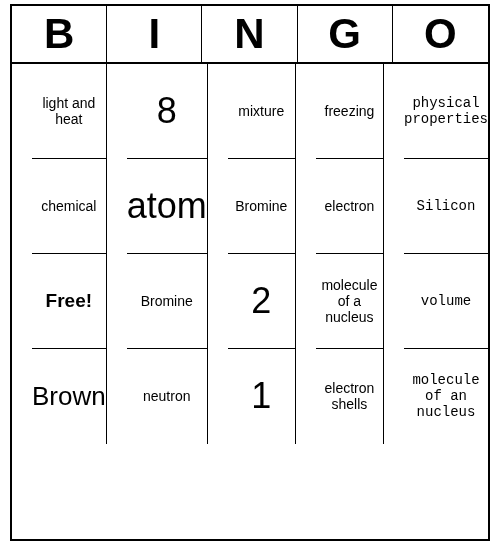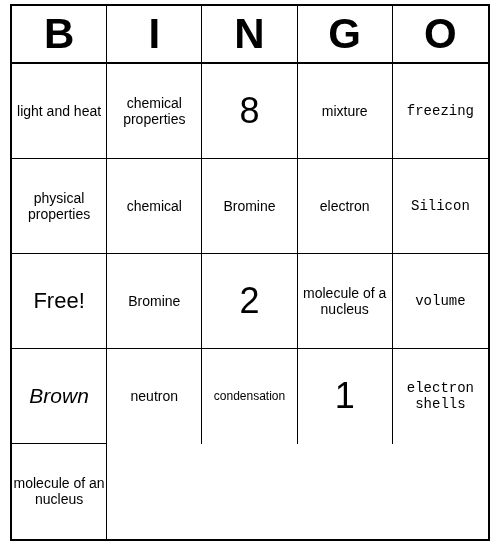--- a/index.html
+++ b/index.html
@@ -49,77 +49,76 @@
 
     .bingo-cell {
       border-right: 1px solid #000;
       border-bottom: 1px solid #000;
       min-height: 95px;
       display: flex;
       align-items: center;
       justify-content: center;
       text-align: center;
       font-size: 14px;
+      margin-left: 20px;
     }
 
     .bingo-cell:nth-child(5n) {
       border-right: none;
       font-family: Liberation Mono, monospace;
     }
 
     .bingo-cell:nth-last-child(-n+5) {
       border-bottom: none;
     }
 
     .bingo-cell.free {
-      font-size: 22px;
-      font-weight: normal;
+      font-size: 19px;
+      font-weight: bold;
     }
 
     .bingo-cell.large-text {
       font-size: 36px;
       font-weight: normal;
     }
 
     .bingo-cell.medium-text {
-      font-size: 21px;
-      font-style: italic;
+      font-size: 26px;
     }
 
     .bingo-cell.small-text {
       font-size: 12px;
     }
   </style>
 </head>
 <body>
 
 <div class="bingo-card">
   <div class="bingo-header">
   <div class="bingo-header-cell">B</div>
       <div class="bingo-header-cell">I</div>
       <div class="bingo-header-cell">N</div>
       <div class="bingo-header-cell">G</div>
       <div class="bingo-header-cell">O</div>
     </div>
   <div class="bingo-grid">
   <div class="bingo-cell">light and heat</div>
-      <div class="bingo-cell">chemical properties</div>
       <div class="bingo-cell large-text">8</div>
       <div class="bingo-cell">mixture</div>
       <div class="bingo-cell">freezing</div>
       <div class="bingo-cell">physical properties</div>
       <div class="bingo-cell">chemical</div>
+      <div class="bingo-cell large-text">atom</div>
       <div class="bingo-cell">Bromine</div>
       <div class="bingo-cell">electron</div>
       <div class="bingo-cell">Silicon</div>
       <div class="bingo-cell free">Free!</div>
       <div class="bingo-cell">Bromine</div>
       <div class="bingo-cell large-text">2</div>
       <div class="bingo-cell">molecule of a nucleus</div>
       <div class="bingo-cell">volume</div>
       <div class="bingo-cell medium-text">Brown</div>
       <div class="bingo-cell">neutron</div>
-      <div class="bingo-cell small-text">condensation</div>
       <div class="bingo-cell large-text">1</div>
       <div class="bingo-cell">electron shells</div>
       <div class="bingo-cell">molecule of an nucleus</div>
     </div>
 </div>
 
 </body></html>

